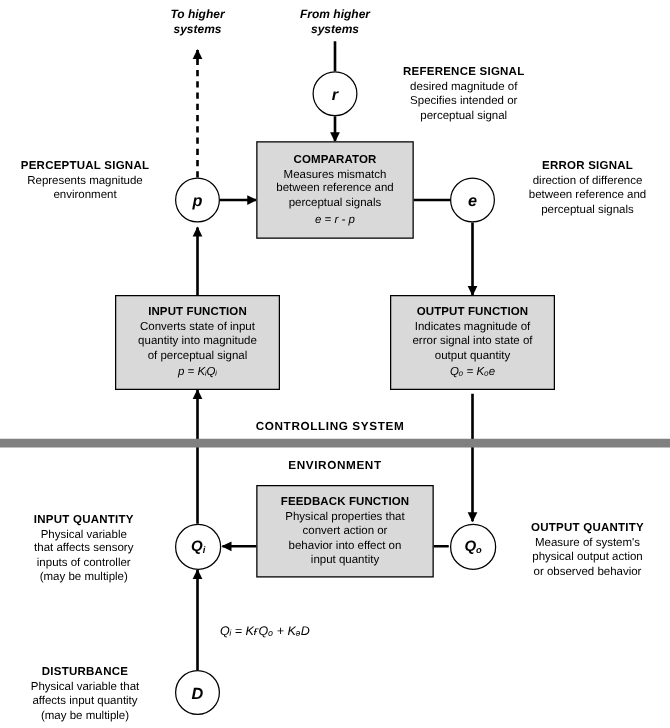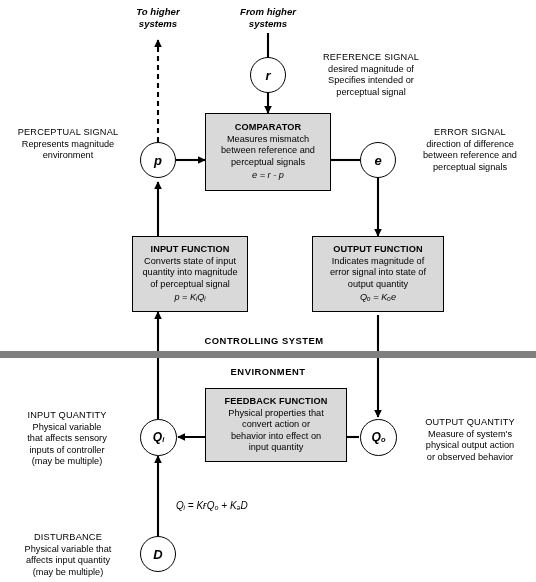--- a/index.html
+++ b/index.html
@@ -7,21 +7,21 @@
     width:536px;height:582px;
     font-family:"Liberation Sans",sans-serif;
     color:#000;
     position:relative;
     overflow:hidden;
   }
   #diagram-root{position:absolute;left:0;top:0;width:536px;height:582px;}
   svg#wires{position:absolute;left:0;top:0;width:536px;height:582px;}
 
   .lbl{position:absolute;text-align:center;line-height:11.5px;font-size:9.2px;}
-  .lbl .hd{font-weight:normal;letter-spacing:.2px;display:block;}
+  .lbl .hd{font-weight:bold;letter-spacing:.2px;display:block;}
   .lbl .bd{display:block;}
 
   .ital{font-style:italic;font-weight:bold;font-size:9.6px;line-height:11.5px;text-align:center;position:absolute;}
 
   .fbox{
     position:absolute;background:#d9d9d9;border:1.6px solid #000;
     box-sizing:border-box;text-align:center;
     display:flex;flex-direction:column;align-items:center;justify-content:center;
     font-size:9.2px;line-height:11.6px;
   }
@@ -118,21 +118,21 @@
   </div>
 
   <div class="fbox" style="left:205px;top:113px;width:126px;height:78px;">
     <div class="title ln">COMPARATOR</div>
     <div class="ln">Measures mismatch</div>
     <div class="ln">between reference and</div>
     <div class="ln">perceptual signals</div>
     <div class="eq ln">e = r - p</div>
   </div>
 
-  <div class="fbox" style="left:92px;top:236px;width:116px;height:76px;margin-left:40px;">
+  <div class="fbox" style="left:92px;top:236px;width:132px;height:76px;">
     <div class="title ln">INPUT FUNCTION</div>
     <div class="ln">Converts state of input</div>
     <div class="ln">quantity into magnitude</div>
     <div class="ln">of perceptual signal</div>
     <div class="eq ln">p = KᵢQᵢ</div>
   </div>
 
   <div class="fbox" style="left:312px;top:236px;width:132px;height:76px;">
     <div class="title ln">OUTPUT FUNCTION</div>
     <div class="ln">Indicates magnitude of</div>

